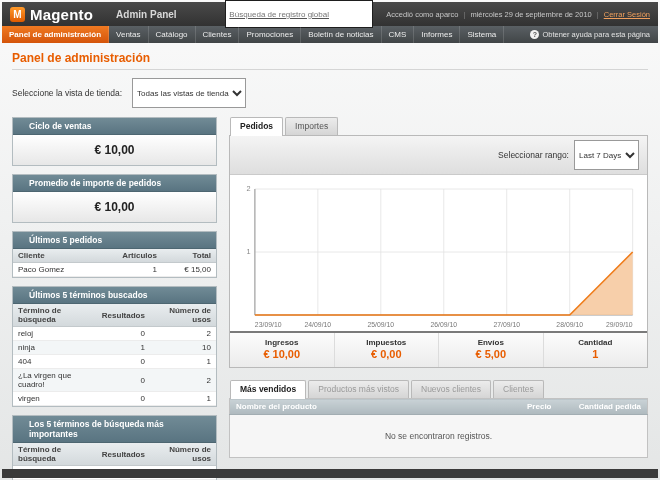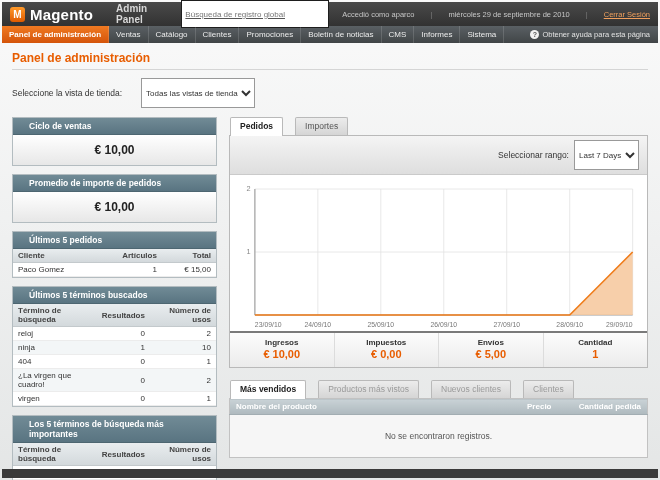--- a/index.html
+++ b/index.html
@@ -7,53 +7,53 @@
   body{font-family:"Liberation Sans",sans-serif;background:#c9c9c9;}
   .screen{width:660px;height:480px;position:relative;overflow:hidden;background:linear-gradient(#fafafa,#e4e6e6);padding:2px;}
 
   
   .header{height:24px;background:linear-gradient(#4a4a4a,#323232);display:flex;align-items:center;padding:0 8px;gap:5px;}
   .logo-badge{width:15px;height:15px;border-radius:3px;background:linear-gradient(#ff9a2a,#e05a00);color:#fff;font-weight:bold;font-size:10px;display:flex;align-items:center;justify-content:center;flex-shrink:0;}
   .brand{color:#fff;font-weight:bold;font-size:15px;letter-spacing:.2px;}
   .brand-suffix{color:#d8d8d8;font-size:10px;font-weight:bold;margin-left:18px;}
   .header-search{margin-left:auto;margin-right:8px;}
   .header-search input{width:148px;height:28px;font-size:8px;border:1px solid #1e1e1e;padding:0 3px;background:#fff;color:#555;font-family:"Liberation Sans",sans-serif;text-decoration:underline;}
-  .header-user{display:flex;align-items:center;gap:16px;font-size:7.5px;color:#c7c7c7;white-space:nowrap;}
+  .header-user{display:flex;align-items:center;gap:5px;font-size:7.5px;color:#c7c7c7;white-space:nowrap;}
   .header-user .sep{color:#7d7d7d;}
   .logout-link{color:#f1a05d;text-decoration:underline;cursor:pointer;}
 
   
   .nav{height:17px;background:linear-gradient(#5a6064,#414547);display:flex;align-items:stretch;}
   .nav-item{display:flex;align-items:center;padding:0 7px;font-size:8px;color:#ececec;border-right:1px solid rgba(255,255,255,.14);cursor:pointer;white-space:nowrap;}
   .nav-item.active{background:linear-gradient(#f07a22,#d4540a);color:#fff;font-weight:bold;}
   .nav-help{margin-left:auto;display:flex;align-items:center;gap:3px;padding:0 8px;font-size:7.5px;color:#e2e2e2;cursor:pointer;}
   .help-icon{width:9px;height:9px;border-radius:50%;background:#f2f2f2;color:#555;font-size:7px;font-weight:bold;display:flex;align-items:center;justify-content:center;}
 
   
   .content{padding:8px 10px 0;}
   .page-title{color:#e85d00;font-size:12px;font-weight:bold;padding-bottom:4px;border-bottom:1px solid #d5d5d5;margin-bottom:8px;}
-  .store-row{font-size:8.5px;color:#333;display:flex;align-items:center;gap:19px;margin-bottom:9px;}
+  .store-row{font-size:8.5px;color:#333;display:flex;align-items:center;gap:10px;margin-bottom:9px;}
   select{font-size:8px;height:30px;border:1px solid #999;background:#fff;font-family:"Liberation Sans",sans-serif;color:#333;}
 
   .columns{display:flex;gap:12px;align-items:flex-start;}
   .left-col{width:205px;flex-shrink:0;display:flex;flex-direction:column;gap:8px;}
   .right-col{flex:1;min-width:0;}
 
   
   .card{border:1px solid #b3bcc0;background:#fff;}
   .card-header{background:linear-gradient(#718b96,#597481);color:#fff;font-size:8.5px;font-weight:bold;padding:3px 16px;border-bottom:1px solid #4d6671;}
   .card-value{text-align:center;font-size:12px;font-weight:bold;color:#222;padding:8px 0;background:linear-gradient(#ffffff,#e7e7e7);}
   .mini-table{width:100%;border-collapse:collapse;font-size:8px;}
   .mini-table th{background:linear-gradient(#e9edef,#d3d9dc);color:#444;font-weight:bold;text-align:left;padding:2px 5px;border-bottom:1px solid #c3c9cc;}
   .mini-table th.num,.mini-table td.num{text-align:right;}
   .mini-table td{padding:2px 5px;color:#333;border-bottom:1px solid #ececec;background:#fff;}
   .mini-table tbody tr:nth-child(even) td{background:#f3f6f7;}
 
   
-  .tabs{display:flex;gap:12px;padding-left:1px;}
+  .tabs{display:flex;gap:2px;padding-left:1px;}
   .tab{font-size:8.5px;padding:3px 9px 4px;border:1px solid #b9b9b9;border-bottom:none;border-radius:2px 2px 0 0;background:linear-gradient(#ececec,#d5d5d5);color:#555;cursor:pointer;white-space:nowrap;}
   .tab.active{background:#fff;font-weight:bold;color:#222;position:relative;z-index:2;margin-bottom:-1px;padding-bottom:5px;}
   .tab.disabled{color:#9a9a9a;cursor:default;}
   .dash-panel{border:1px solid #b9b9b9;background:#fff;position:relative;z-index:1;}
   .range-bar{display:flex;justify-content:flex-end;align-items:center;gap:5px;padding:4px 8px;background:linear-gradient(#f4f4f4,#dedede);border-bottom:1px solid #cacaca;font-size:8.5px;color:#333;}
   .chart-wrap{padding:6px 8px 0;}
   .chart-wrap svg{display:block;width:100%;height:150px;}
   svg text{font-family:"Liberation Sans",sans-serif;}
   .stats-row{display:flex;border-top:2px solid #7a7a7a;background:linear-gradient(#fcfcfc,#ebebeb);}
   .stat{flex:1;text-align:center;padding:5px 0 7px;border-right:1px solid #dcdcdc;}

